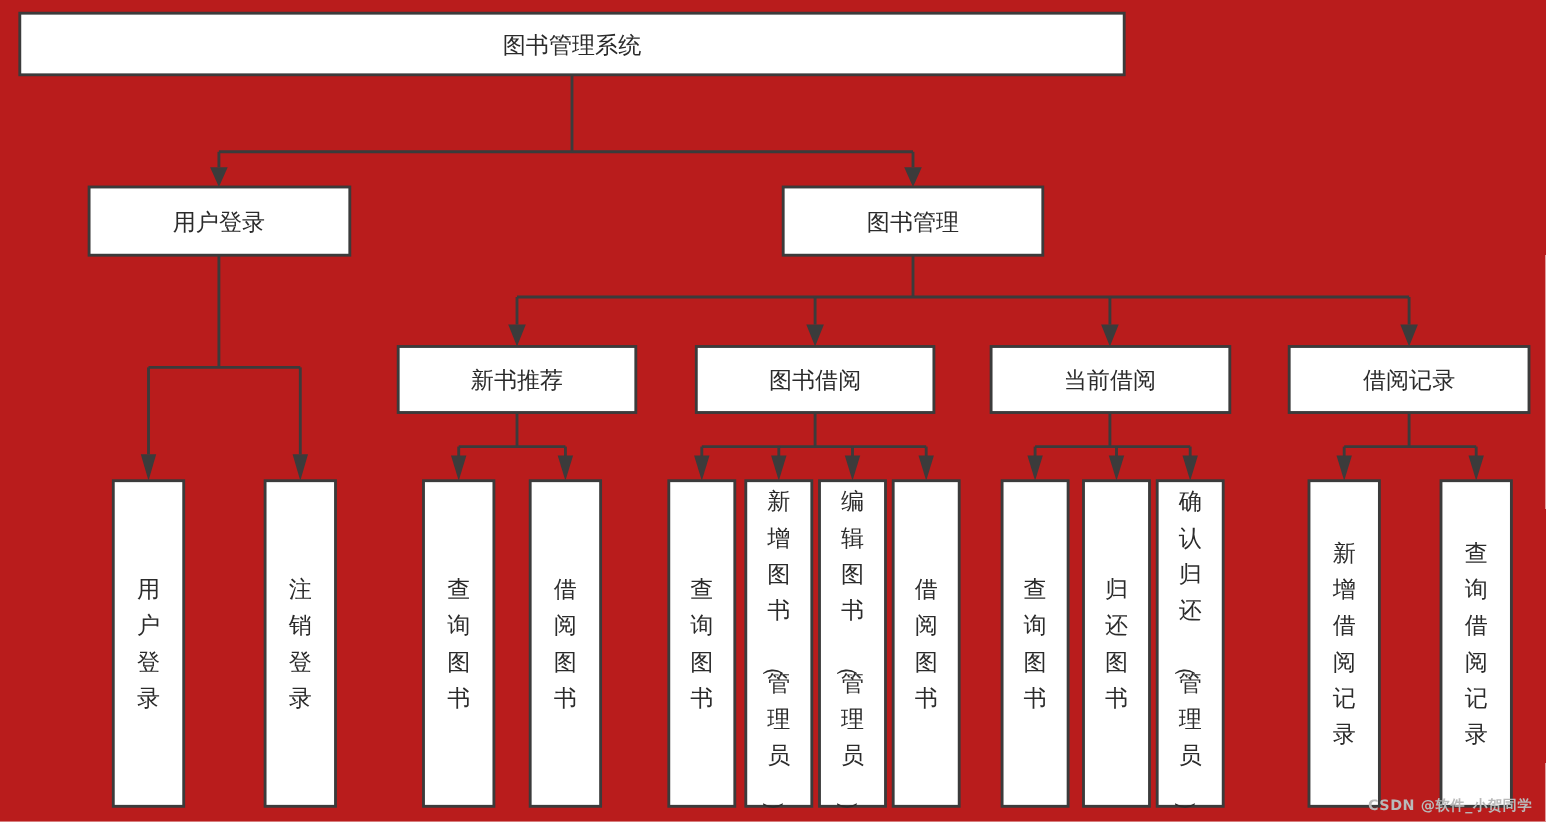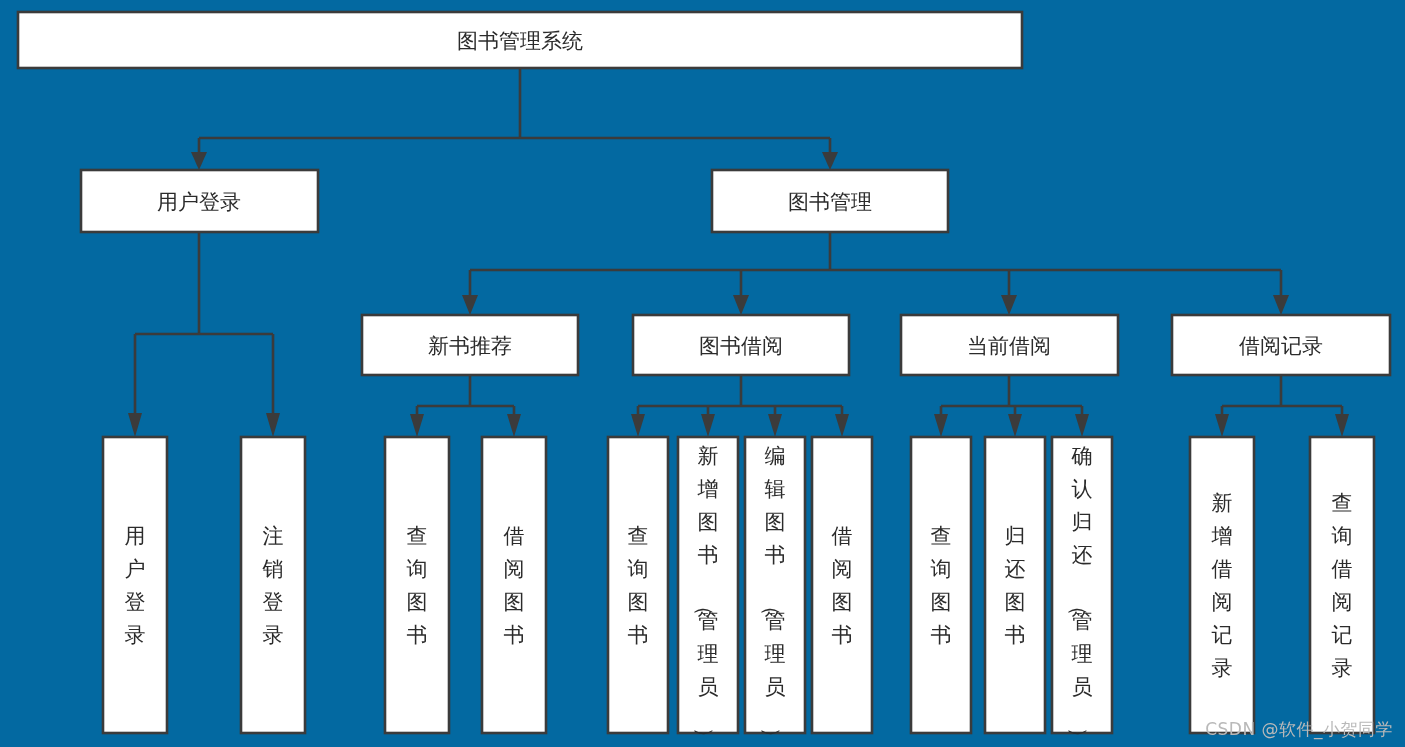--- a/index.html
+++ b/index.html
@@ -7,21 +7,21 @@
     padding: 0;
     background: #ffffff;
   }
   body {
     font-family: "DejaVu Sans", "Liberation Sans", sans-serif;
   }
   #diagram-root {
     position: relative;
     width: 1405px;
     height: 747px;
-    background: #0369a1;
+    background: #b91c1c;
     overflow: hidden;
   }
   svg#tree-svg {
     position: absolute;
     top: 0;
     left: 0;
     width: 1405px;
     height: 747px;
   }
   .node-box {
@@ -49,25 +49,26 @@
     font-family: "DejaVu Sans", "Liberation Sans", sans-serif;
     font-size: 21px;
     fill: #2b2b2b;
     text-anchor: middle;
   }
   .watermark {
     position: absolute;
     right: 12px;
     bottom: 6px;
     font-family: "DejaVu Sans", "Liberation Sans", sans-serif;
-    font-size: 17px;
+    font-size: 13px;
     color: #b9b9b9;
     letter-spacing: 0.5px;
     white-space: nowrap;
     user-select: none;
+    font-weight: bold;
   }
 </style>
 </head>
 <body>
 
 <div id="diagram-root">
 
   <svg id="tree-svg" viewBox="0 0 1405 747">
 
     <g>

